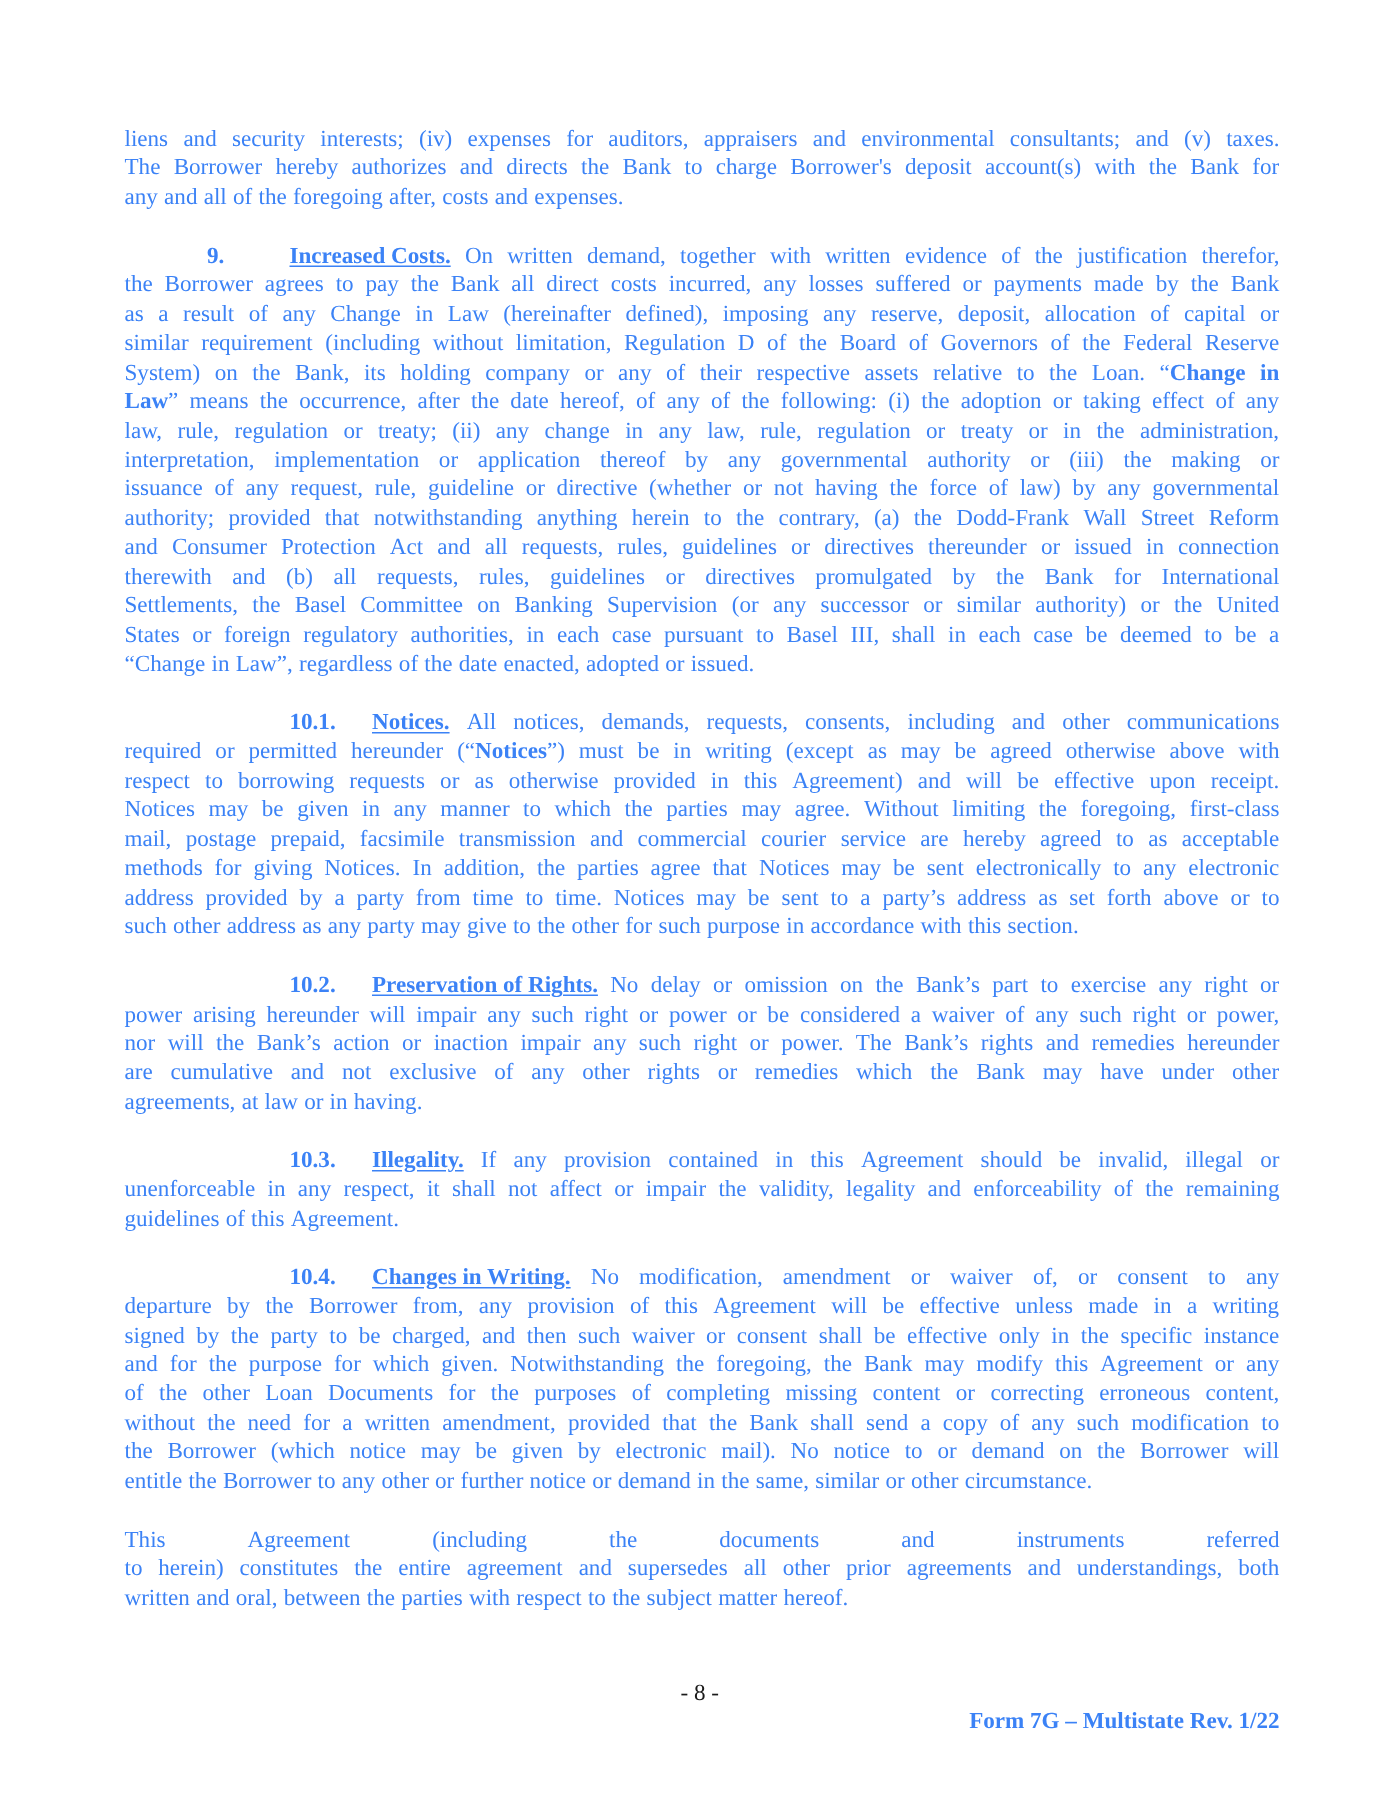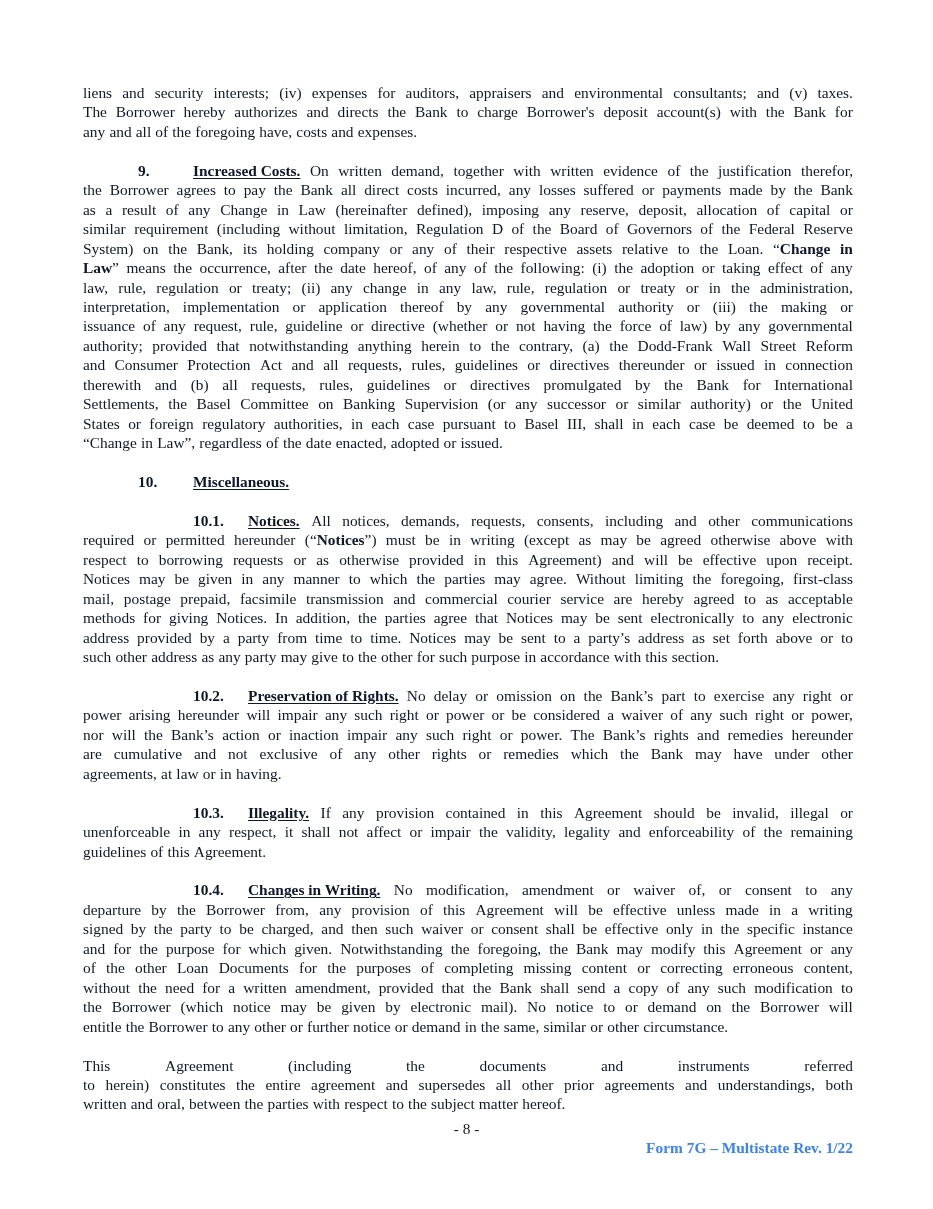--- a/index.html
+++ b/index.html
@@ -1,19 +1,19 @@
 <!DOCTYPE html>
 <html><head>
 <meta charset="utf-8">
 <style>
   html, body { margin: 0; padding: 0; background: #ffffff; }
   body { width: 933px; height: 1209px; position: relative; overflow: hidden; }
   .page {
     position: absolute; left: 83px; top: 83px; width: 770px;
-    font-family: "Liberation Serif", serif; font-size: 15.4px; color: #0f172a;
+    font-family: "Liberation Serif", serif; font-size: 15.4px; color: #3b82f6;
     line-height: 19.45px;
   }
   .para { margin: 0 0 19.45px 0; }
   .jline { display: flex; justify-content: space-between; white-space: pre; }
   .jline.last { justify-content: flex-start; }
   .jline.last > .w { margin-right: 0.27em; }
   .num { font-weight: bold; }
   .hd { font-weight: bold; text-decoration: underline; text-underline-offset: 2px; font-family: Liberation Serif, serif; }
   .b { font-weight: bold; }
   .num9 { display: inline-block; width: 55px; }
@@ -25,21 +25,21 @@
     font-family: "Liberation Serif", serif; font-size: 15.4px; font-weight: bold; color: #3b82f6; }
 </style>
 </head>
 <body>
 
 <div class="page">
 
   <div class="para">
     <div class="jline"><span class="w">liens</span><span class="w">and</span><span class="w">security</span><span class="w">interests;</span><span class="w">(iv)</span><span class="w">expenses</span><span class="w">for</span><span class="w">auditors,</span><span class="w">appraisers</span><span class="w">and</span><span class="w">environmental</span><span class="w">consultants;</span><span class="w">and</span><span class="w">(v)</span><span class="w">taxes.</span></div>
     <div class="jline"><span class="w">The</span><span class="w">Borrower</span><span class="w">hereby</span><span class="w">authorizes</span><span class="w">and</span><span class="w">directs</span><span class="w">the</span><span class="w">Bank</span><span class="w">to</span><span class="w">charge</span><span class="w">Borrower's</span><span class="w">deposit</span><span class="w">account(s)</span><span class="w">with</span><span class="w">the</span><span class="w">Bank</span><span class="w">for</span></div>
-    <div class="jline last"><span class="w">any</span><span class="w">and</span><span class="w">all</span><span class="w">of</span><span class="w">the</span><span class="w">foregoing</span><span class="w">have,</span><span class="w">costs</span><span class="w">and</span><span class="w">expenses.</span></div>
+    <div class="jline last"><span class="w">any</span><span class="w">and</span><span class="w">all</span><span class="w">of</span><span class="w">the</span><span class="w">foregoing</span><span class="w">after,</span><span class="w">costs</span><span class="w">and</span><span class="w">expenses.</span></div>
   </div>
 
   <div class="para">
     <div class="jline">
       <span style="padding-left:55px;"><span class="num num9">9.</span><span class="hd">Increased Costs.</span></span><span class="w">On</span><span class="w">written</span><span class="w">demand,</span><span class="w">together</span><span class="w">with</span><span class="w">written</span><span class="w">evidence</span><span class="w">of</span><span class="w">the</span><span class="w">justification</span><span class="w">therefor,</span>
     </div>
     <div class="jline"><span class="w">the</span><span class="w">Borrower</span><span class="w">agrees</span><span class="w">to</span><span class="w">pay</span><span class="w">the</span><span class="w">Bank</span><span class="w">all</span><span class="w">direct</span><span class="w">costs</span><span class="w">incurred,</span><span class="w">any</span><span class="w">losses</span><span class="w">suffered</span><span class="w">or</span><span class="w">payments</span><span class="w">made</span><span class="w">by</span><span class="w">the</span><span class="w">Bank</span></div>
     <div class="jline"><span class="w">as</span><span class="w">a</span><span class="w">result</span><span class="w">of</span><span class="w">any</span><span class="w">Change</span><span class="w">in</span><span class="w">Law</span><span class="w">(hereinafter</span><span class="w">defined),</span><span class="w">imposing</span><span class="w">any</span><span class="w">reserve,</span><span class="w">deposit,</span><span class="w">allocation</span><span class="w">of</span><span class="w">capital</span><span class="w">or</span></div>
     <div class="jline"><span class="w">similar</span><span class="w">requirement</span><span class="w">(including</span><span class="w">without</span><span class="w">limitation,</span><span class="w">Regulation</span><span class="w">D</span><span class="w">of</span><span class="w">the</span><span class="w">Board</span><span class="w">of</span><span class="w">Governors</span><span class="w">of</span><span class="w">the</span><span class="w">Federal</span><span class="w">Reserve</span></div>
     <div class="jline">
@@ -52,25 +52,20 @@
     <div class="jline"><span class="w">interpretation,</span><span class="w">implementation</span><span class="w">or</span><span class="w">application</span><span class="w">thereof</span><span class="w">by</span><span class="w">any</span><span class="w">governmental</span><span class="w">authority</span><span class="w">or</span><span class="w">(iii)</span><span class="w">the</span><span class="w">making</span><span class="w">or</span></div>
     <div class="jline"><span class="w">issuance</span><span class="w">of</span><span class="w">any</span><span class="w">request,</span><span class="w">rule,</span><span class="w">guideline</span><span class="w">or</span><span class="w">directive</span><span class="w">(whether</span><span class="w">or</span><span class="w">not</span><span class="w">having</span><span class="w">the</span><span class="w">force</span><span class="w">of</span><span class="w">law)</span><span class="w">by</span><span class="w">any</span><span class="w">governmental</span></div>
     <div class="jline"><span class="w">authority;</span><span class="w">provided</span><span class="w">that</span><span class="w">notwithstanding</span><span class="w">anything</span><span class="w">herein</span><span class="w">to</span><span class="w">the</span><span class="w">contrary,</span><span class="w">(a)</span><span class="w">the</span><span class="w">Dodd-Frank</span><span class="w">Wall</span><span class="w">Street</span><span class="w">Reform</span></div>
     <div class="jline"><span class="w">and</span><span class="w">Consumer</span><span class="w">Protection</span><span class="w">Act</span><span class="w">and</span><span class="w">all</span><span class="w">requests,</span><span class="w">rules,</span><span class="w">guidelines</span><span class="w">or</span><span class="w">directives</span><span class="w">thereunder</span><span class="w">or</span><span class="w">issued</span><span class="w">in</span><span class="w">connection</span></div>
     <div class="jline"><span class="w">therewith</span><span class="w">and</span><span class="w">(b)</span><span class="w">all</span><span class="w">requests,</span><span class="w">rules,</span><span class="w">guidelines</span><span class="w">or</span><span class="w">directives</span><span class="w">promulgated</span><span class="w">by</span><span class="w">the</span><span class="w">Bank</span><span class="w">for</span><span class="w">International</span></div>
     <div class="jline"><span class="w">Settlements,</span><span class="w">the</span><span class="w">Basel</span><span class="w">Committee</span><span class="w">on</span><span class="w">Banking</span><span class="w">Supervision</span><span class="w">(or</span><span class="w">any</span><span class="w">successor</span><span class="w">or</span><span class="w">similar</span><span class="w">authority)</span><span class="w">or</span><span class="w">the</span><span class="w">United</span></div>
     <div class="jline"><span class="w">States</span><span class="w">or</span><span class="w">foreign</span><span class="w">regulatory</span><span class="w">authorities,</span><span class="w">in</span><span class="w">each</span><span class="w">case</span><span class="w">pursuant</span><span class="w">to</span><span class="w">Basel</span><span class="w">III,</span><span class="w">shall</span><span class="w">in</span><span class="w">each</span><span class="w">case</span><span class="w">be</span><span class="w">deemed</span><span class="w">to</span><span class="w">be</span><span class="w">a</span></div>
     <div class="jline last"><span class="w">“Change</span><span class="w">in</span><span class="w">Law”,</span><span class="w">regardless</span><span class="w">of</span><span class="w">the</span><span class="w">date</span><span class="w">enacted,</span><span class="w">adopted</span><span class="w">or</span><span class="w">issued.</span></div>
   </div>
 
-  <div class="para">
-    <div style="padding-left:55px;">
-      <span class="num num10">10.</span><span class="hd">Miscellaneous.</span>
-    </div>
-  </div>
 
   <div class="para">
     <div class="jline">
       <span style="padding-left:110px;"><span class="num numsub">10.1.</span><span class="hd">Notices.</span></span><span class="w">All</span><span class="w">notices,</span><span class="w">demands,</span><span class="w">requests,</span><span class="w">consents,</span><span class="w">including</span><span class="w">and</span><span class="w">other</span><span class="w">communications</span>
     </div>
     <div class="jline">
       <span class="w">required</span><span class="w">or</span><span class="w">permitted</span><span class="w">hereunder</span><span class="w"><span class="w"><span class="w">(“</span><span class="b">Notices</span></span><span class="w">”)</span></span><span class="w">must</span><span class="w">be</span><span class="w">in</span><span class="w">writing</span><span class="w">(except</span><span class="w">as</span><span class="w">may</span><span class="w">be</span><span class="w">agreed</span><span class="w">otherwise</span><span class="w">above</span><span class="w">with</span>
     </div>
     <div class="jline"><span class="w">respect</span><span class="w">to</span><span class="w">borrowing</span><span class="w">requests</span><span class="w">or</span><span class="w">as</span><span class="w">otherwise</span><span class="w">provided</span><span class="w">in</span><span class="w">this</span><span class="w">Agreement)</span><span class="w">and</span><span class="w">will</span><span class="w">be</span><span class="w">effective</span><span class="w">upon</span><span class="w">receipt.</span></div>
     <div class="jline"><span class="w">Notices</span><span class="w">may</span><span class="w">be</span><span class="w">given</span><span class="w">in</span><span class="w">any</span><span class="w">manner</span><span class="w">to</span><span class="w">which</span><span class="w">the</span><span class="w">parties</span><span class="w">may</span><span class="w">agree.</span><span class="w">Without</span><span class="w">limiting</span><span class="w">the</span><span class="w">foregoing,</span><span class="w">first-class</span></div>

